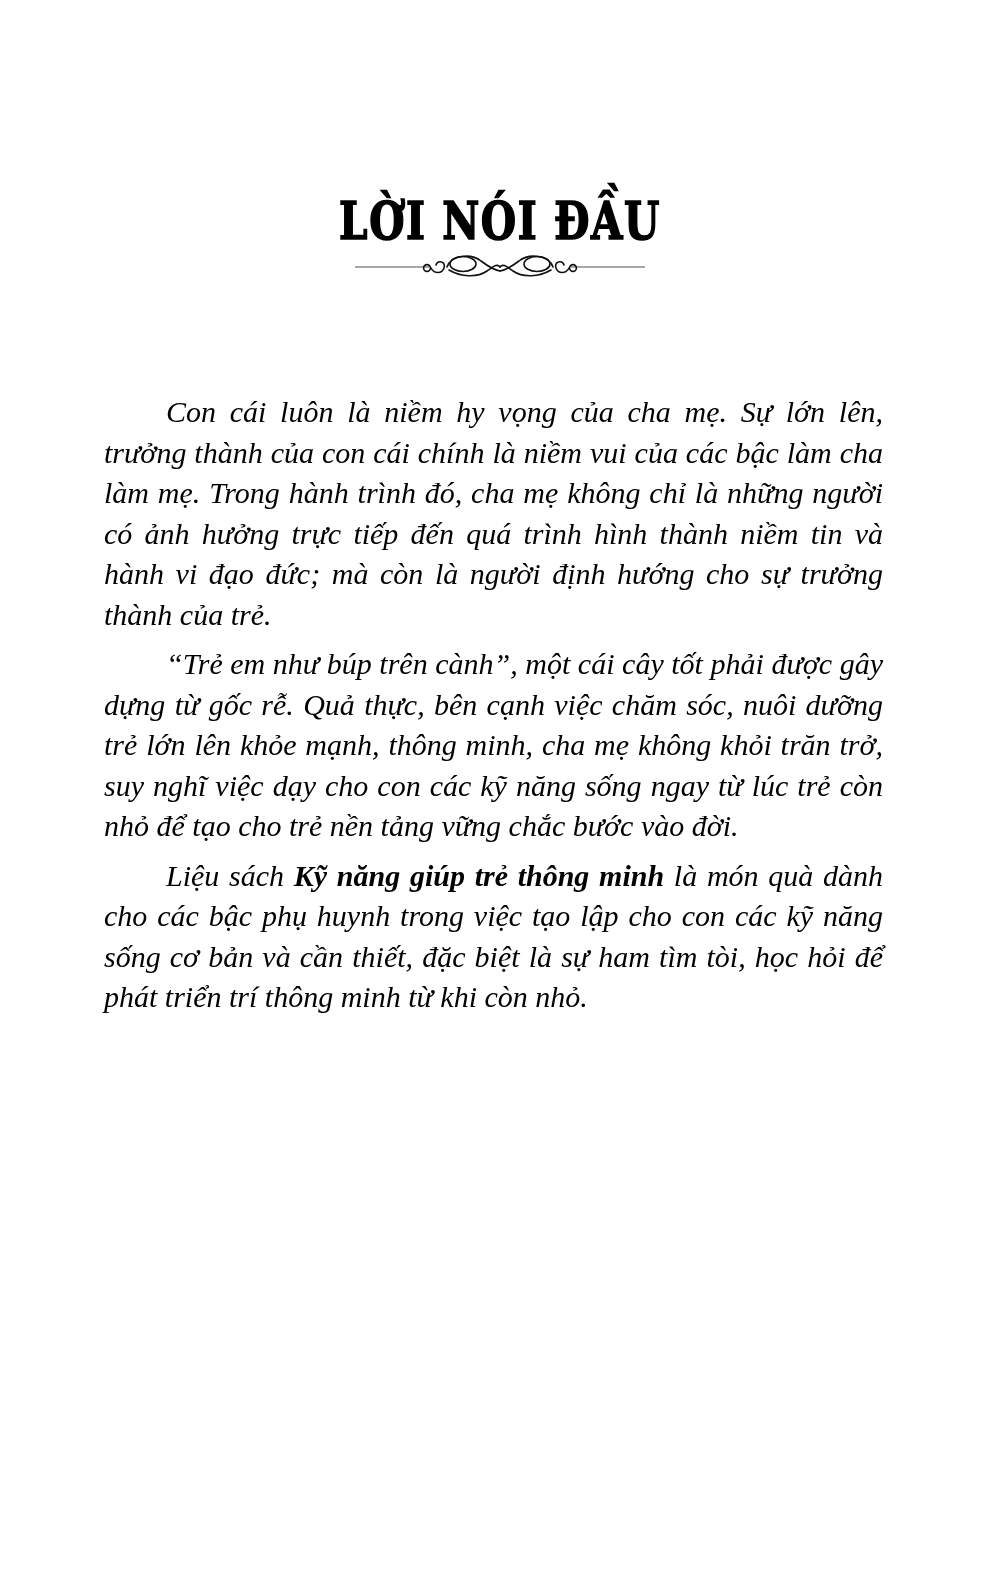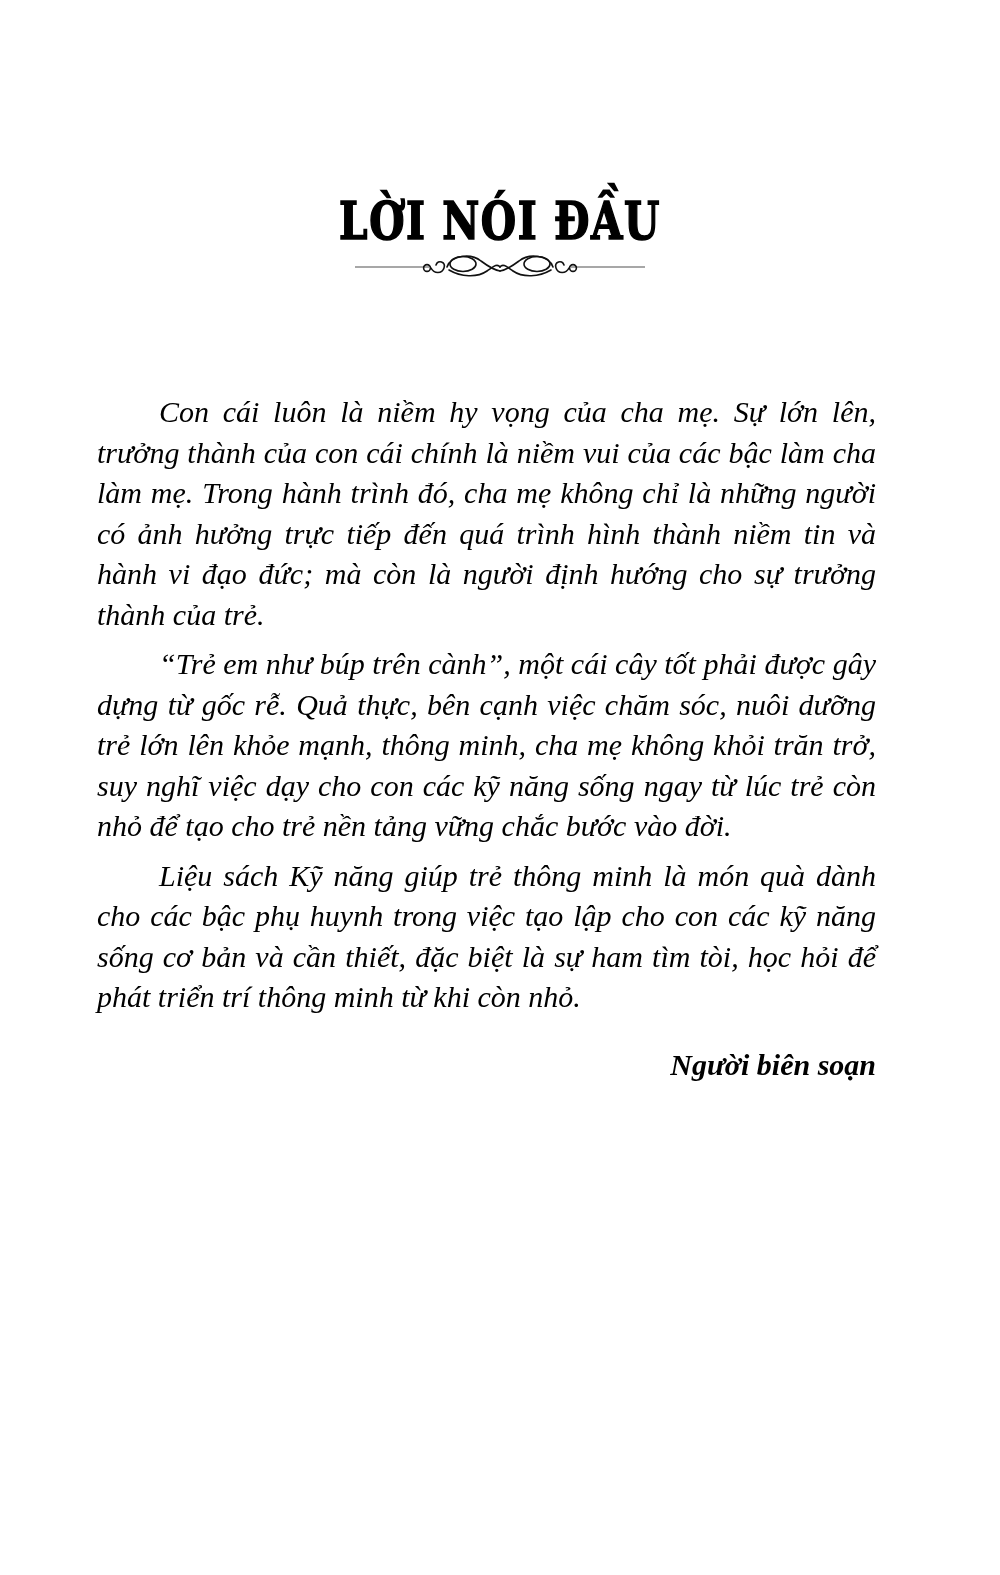--- a/index.html
+++ b/index.html
@@ -36,33 +36,33 @@
   .divider {
     position: absolute;
     top: 252px;
     left: 355px;
     width: 290px;
     height: 28px;
   }
   .body-text {
     position: absolute;
     top: 392px;
-    left: 97px;
+    left: 104px;
     width: 779px;
     font-style: italic;
     font-size: 30px;
     line-height: 40.5px;
     text-align: justify;
   }
   .body-text p {
     margin: 0 0 9px 0;
     text-indent: 62px;
   }
   .bold-em {
-    font-weight: normal;
+    font-weight: bold;
   }
   .signature {
     margin-top: 27px !important;
     text-align: right;
     font-weight: bold;
     text-indent: 0 !important;
   }
   .page-number-ornament {
     position: absolute;
     top: 1396px;
@@ -109,21 +109,20 @@
         <path d="M94,18 c12,7 28,8 38,1 c6,-4 10,-8 13,-4"></path>
       </g>
       <use href="#dhalf" transform="translate(290,0) scale(-1,1)"></use>
     </svg>
   </div>
 
   <div class="body-text">
     <p>Con cái luôn là niềm hy vọng của cha mẹ. Sự lớn lên, trưởng thành của con cái chính là niềm vui của các bậc làm cha làm mẹ. Trong hành trình đó, cha mẹ không chỉ là những người có ảnh hưởng trực tiếp đến quá trình hình thành niềm tin và hành vi đạo đức; mà còn là người định hướng cho sự trưởng thành của trẻ.</p>
     <p>“Trẻ em như búp trên cành”, một cái cây tốt phải được gây dựng từ gốc rễ. Quả thực, bên cạnh việc chăm sóc, nuôi dưỡng trẻ lớn lên khỏe mạnh, thông minh, cha mẹ không khỏi trăn trở, suy nghĩ việc dạy cho con các kỹ năng sống ngay từ lúc trẻ còn nhỏ để tạo cho trẻ nền tảng vững chắc bước vào đời.</p>
     <p><span>Liệu sách </span><span class="bold-em">Kỹ năng giúp trẻ thông minh</span><span> là món quà dành cho các bậc phụ huynh trong việc tạo lập cho con các kỹ năng sống cơ bản và cần thiết, đặc biệt là sự ham tìm tòi, học hỏi để phát triển trí thông minh từ khi còn nhỏ.</span></p>
-    <p class="signature">Người biên soạn</p>
   </div>
 
   <div class="page-number-ornament">
     <svg width="220" height="112" viewBox="0 0 220 112" fill="none" xmlns="http://www.w3.org/2000/svg">
       <g id="phalf" stroke="#222222" stroke-width="1.5" fill="none" stroke-linecap="round">
         <path d="M92,70 C68,80 50,70 48,53 C47,42 55,35 61,39 C67,43 64,54 55,54"></path>
         <path d="M94,78 C76,90 56,88 47,77"></path>
         <path d="M96,84 C84,98 70,100 62,95"></path>
         <circle cx="63" cy="87" r="3"></circle>
       </g>

